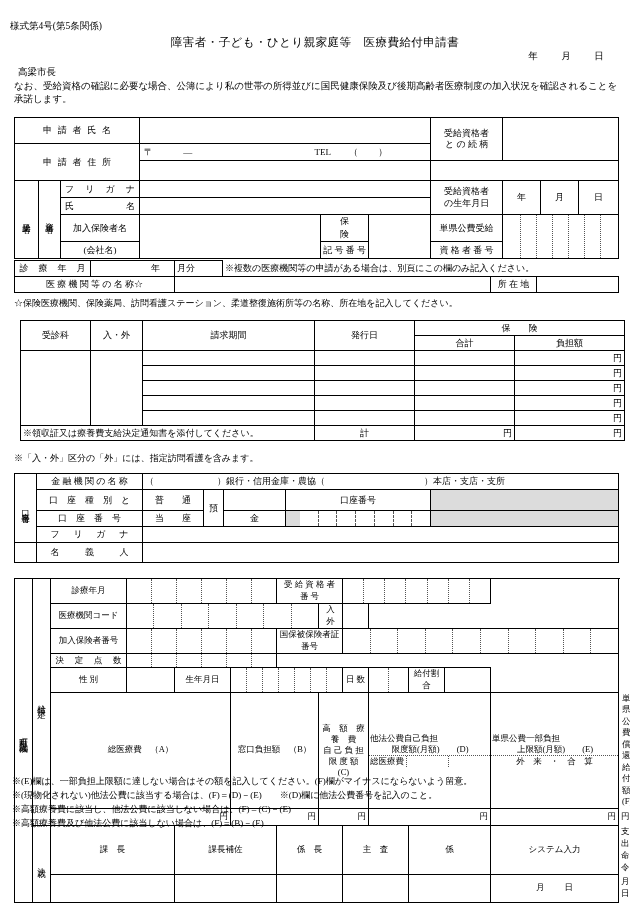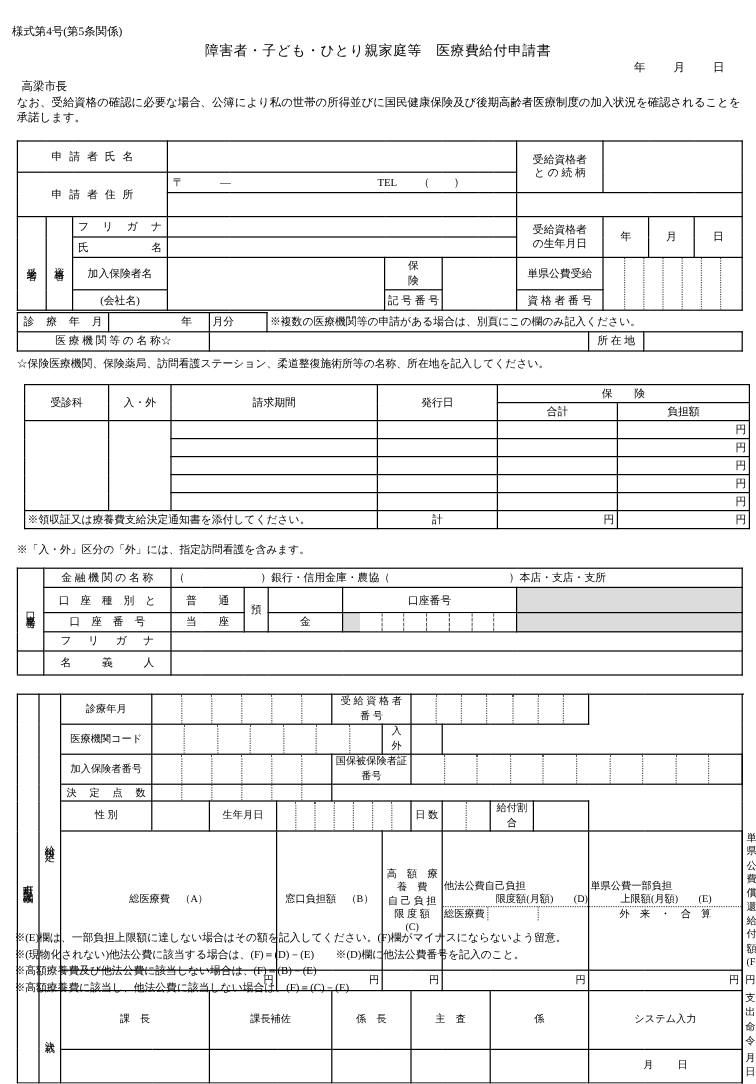--- a/index.html
+++ b/index.html
@@ -577,21 +577,21 @@
     <tr>
       <td colspan="3" class="ctr" style="height:42px">総医療費　（A）</td>
       <td colspan="2" class="ctr">窓口負担額　（B）</td>
       <td colspan="2" class="ctr tinyhdr">
         <div style="line-height:1.3">高　額　療　養　費</div>
         <div style="line-height:1.3">自 己 負 担 限 度 額</div>
         <div style="line-height:1.3">(C)</div>
       </td>
       <td colspan="3" class="tinyhdr" style="padding:0">
         <div style="text-align:left;padding-left:1px;line-height:1.3">他法公費自己負担</div>
-        <div style="text-align:right;padding-left:1px;line-height:1.3;border-bottom:1px dotted #555">限度額(月額)　　(D)</div>
+        <div style="text-align:center;padding-left:1px;line-height:1.3;border-bottom:1px dotted #555">限度額(月額)　　(D)</div>
         <div style="display:flex;line-height:1.3">
           <span style="padding-left:1px">総医療費</span>
           <span style="flex:1;border-left:1px dotted #555;margin-left:2px"></span>
           <span style="flex:1;border-left:1px dotted #555"></span>
         </div>
       </td>
       <td colspan="2" class="tinyhdr" style="padding:0">
         <div style="text-align:left;padding-left:1px;line-height:1.3">単県公費一部負担</div>
         <div style="text-align:center;padding-left:1px;line-height:1.3;border-bottom:1px dotted #555">上限額(月額)　　(E)</div>
         <div style="text-align:center;line-height:1.3">外　来　・　合　算</div>
@@ -636,17 +636,17 @@
       <td class="ctr">
         <span style="margin-right:24px">月</span><span>日</span>
       </td>
     </tr>
   </tbody>
     </table>
 
   <div class="footnotes">
     <div>※(E)欄は、一部負担上限額に達しない場合はその額を記入してください。(F)欄がマイナスにならないよう留意。</div>
     <div>※(現物化されない)他法公費に該当する場合は、(F)＝(D)－(E)　　※(D)欄に他法公費番号を記入のこと。</div>
+    <div>※高額療養費に該当し、他法公費に該当しない場合は、(F)＝(C)－(E)</div>
     <div>※高額療養費及び他法公費に該当しない場合は、(F)＝(B)－(E)</div>
-    <div>※高額療養費に該当し、他法公費に該当しない場合は、(F)＝(C)－(E)</div>
   </div>
 
 </div>
 
 </body></html>

